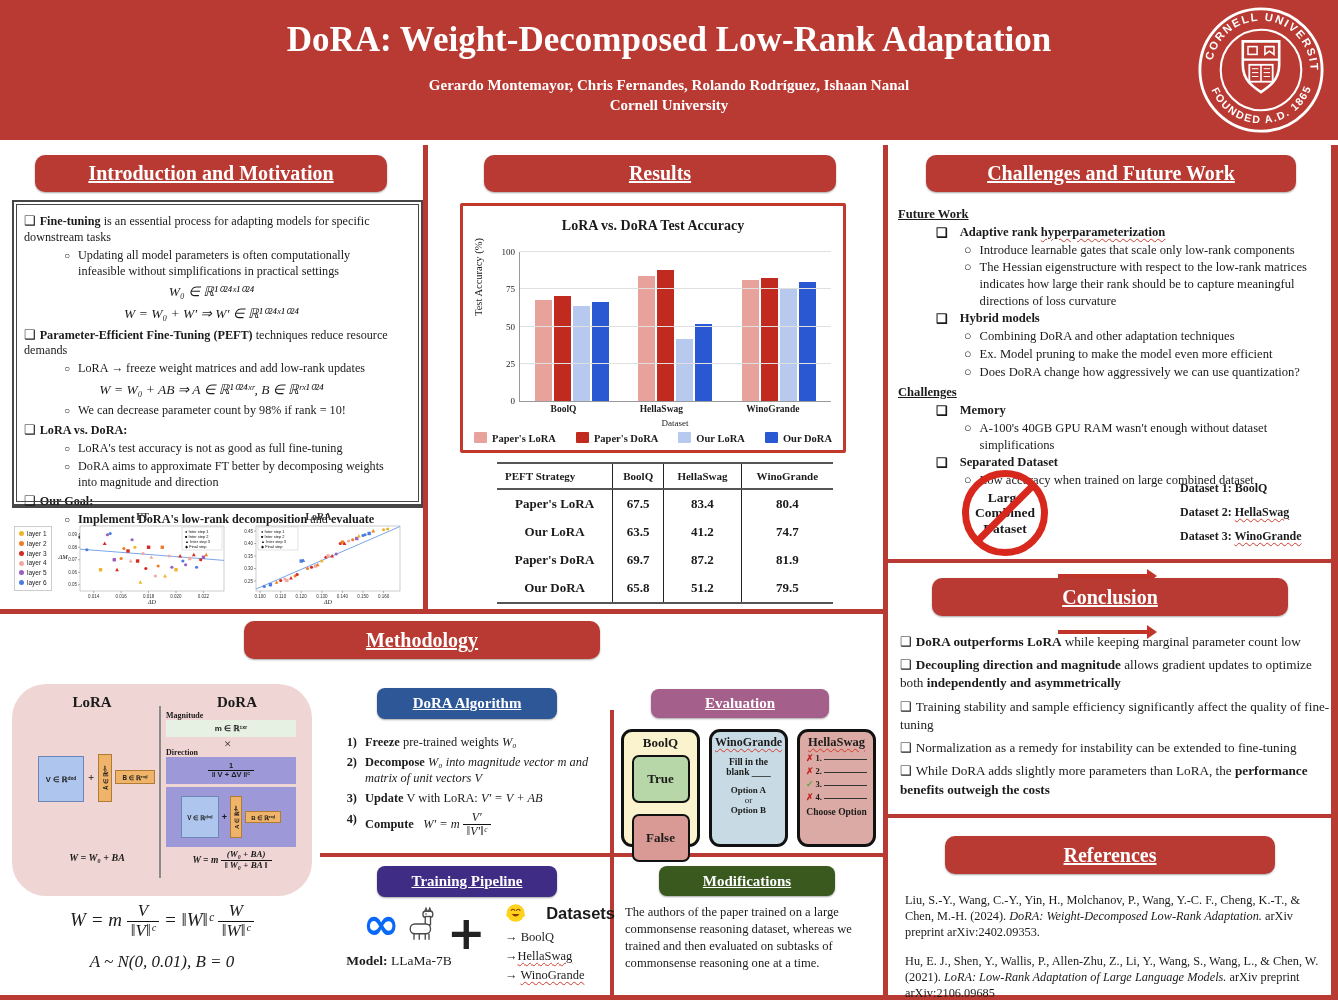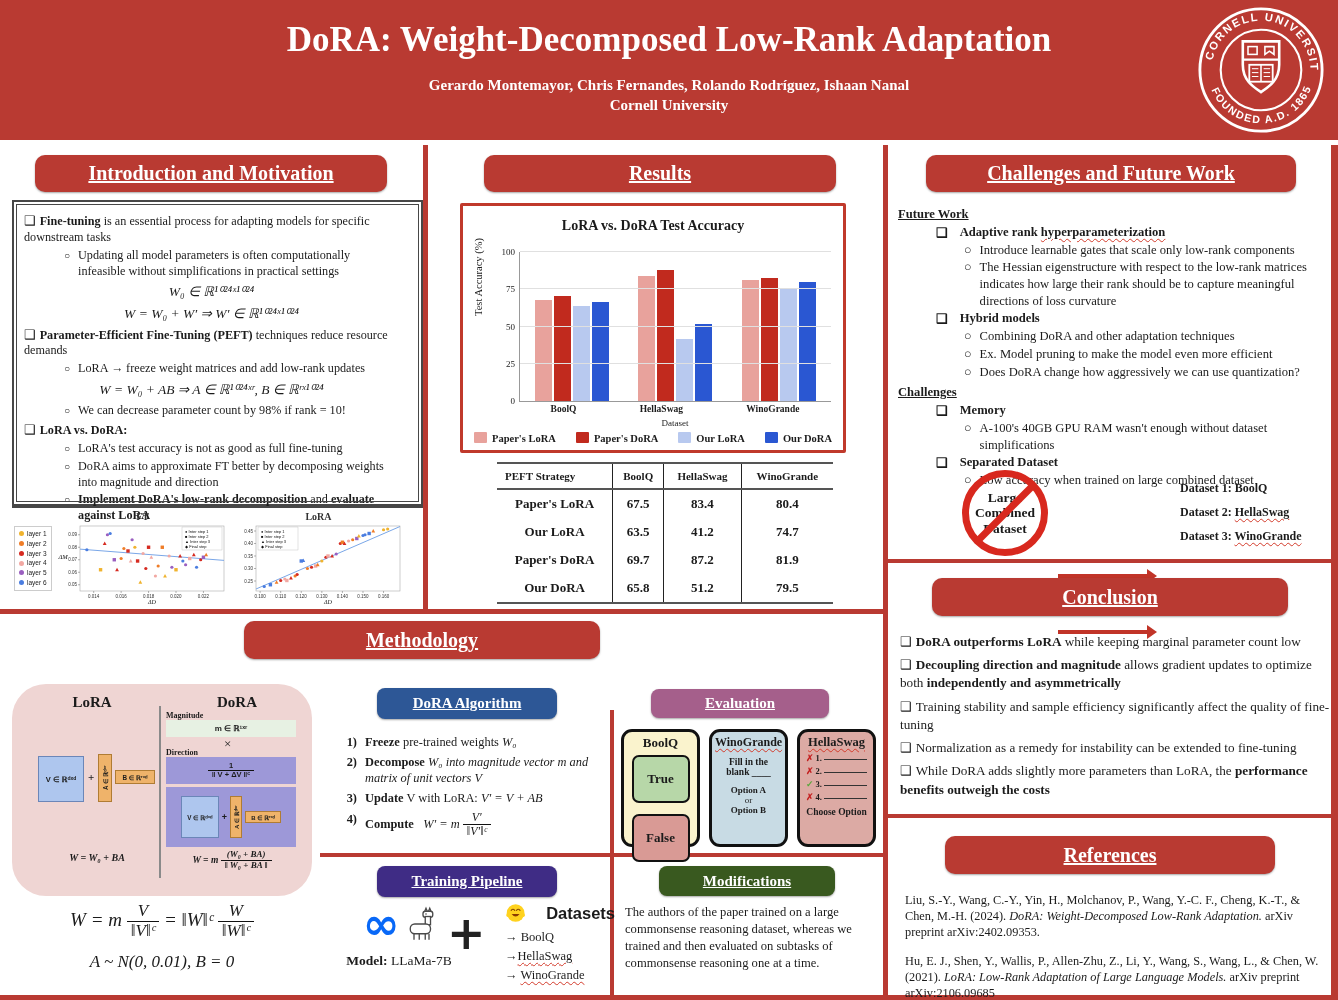--- a/index.html
+++ b/index.html
@@ -190,20 +190,23 @@
       <div class="b-row">
         <span class="glyph">❑</span><b class="bb">LoRA vs. DoRA:</b>
       </div>
       <div class="sub">
         <span class="o">○</span>
           <span>LoRA's test accuracy is not as good as full fine-tuning</span>
       </div>
       <div class="sub">
         <span class="o">○</span>
           <span>DoRA aims to approximate FT better by decomposing weights into magnitude and direction</span>
+      </div>
+      <div class="b-row">
+        <span class="glyph">❑</span><b class="bb">Our Goal:</b>
       </div>
       <div class="sub">
         <span class="o">○</span>
         <span><b class="bb">Implement DoRA's low-rank decomposition</b><span> and </span><b class="bb">evaluate against LoRA</b></span>
       </div>
     </div>
   </div>
 
   <div class="abs fig-row" style="left:14px;top:512px;width:410px;height:93px">
     <div class="layer-legend">

